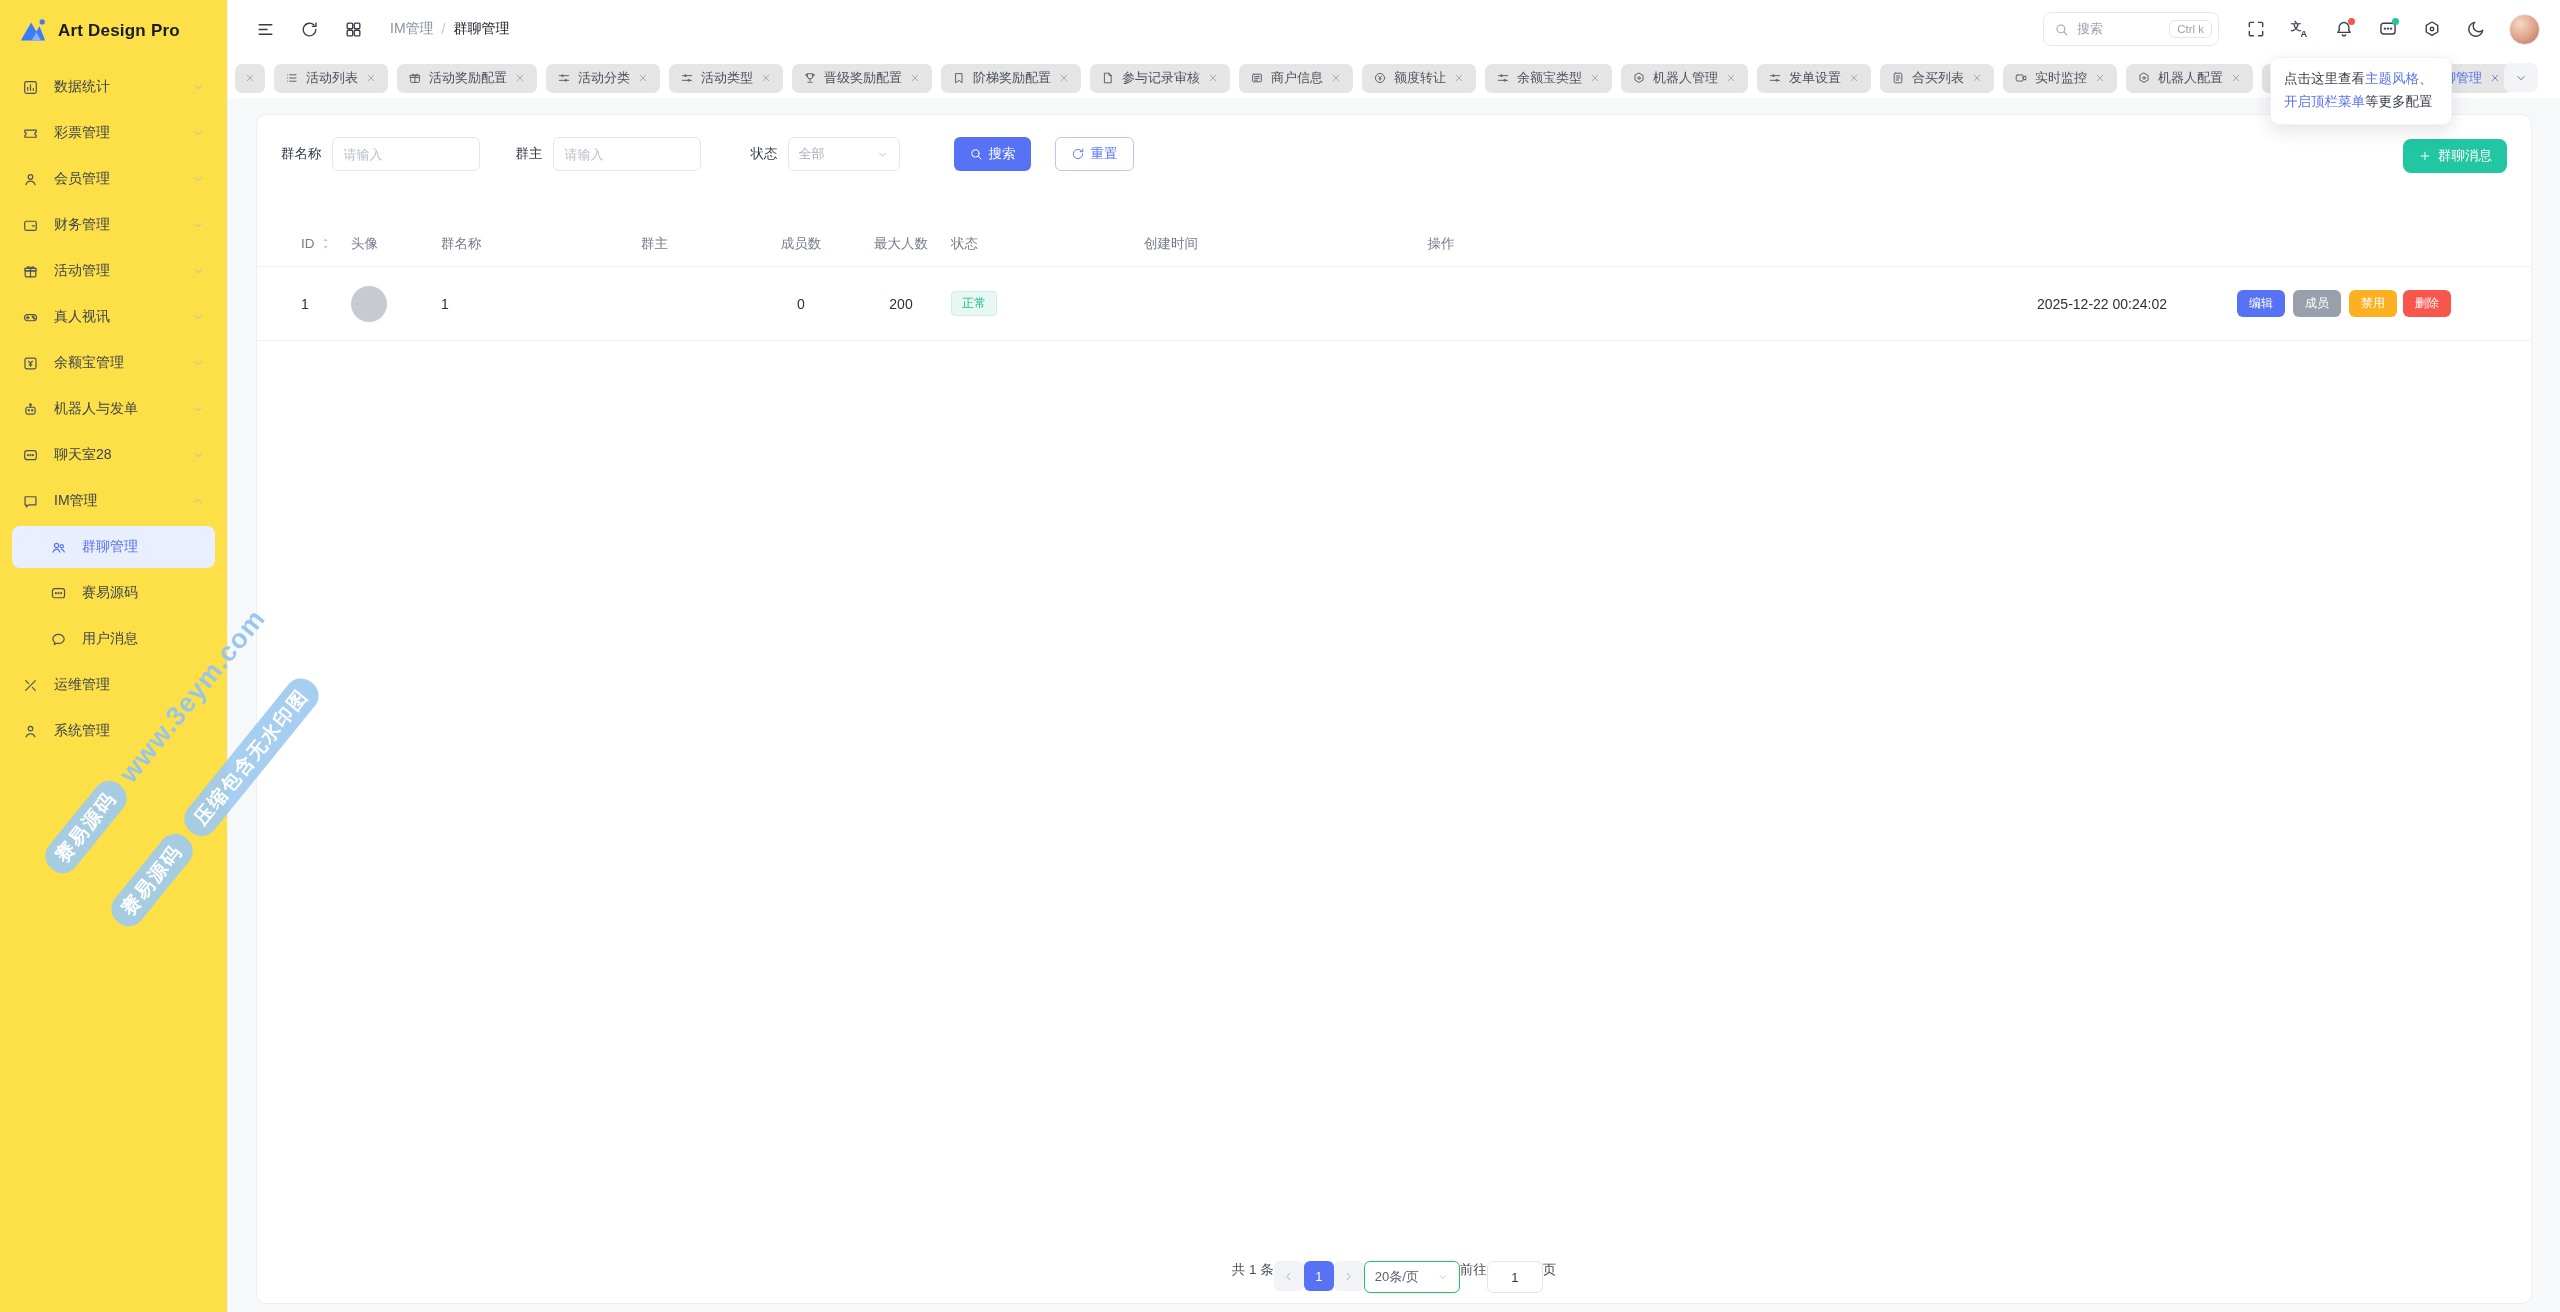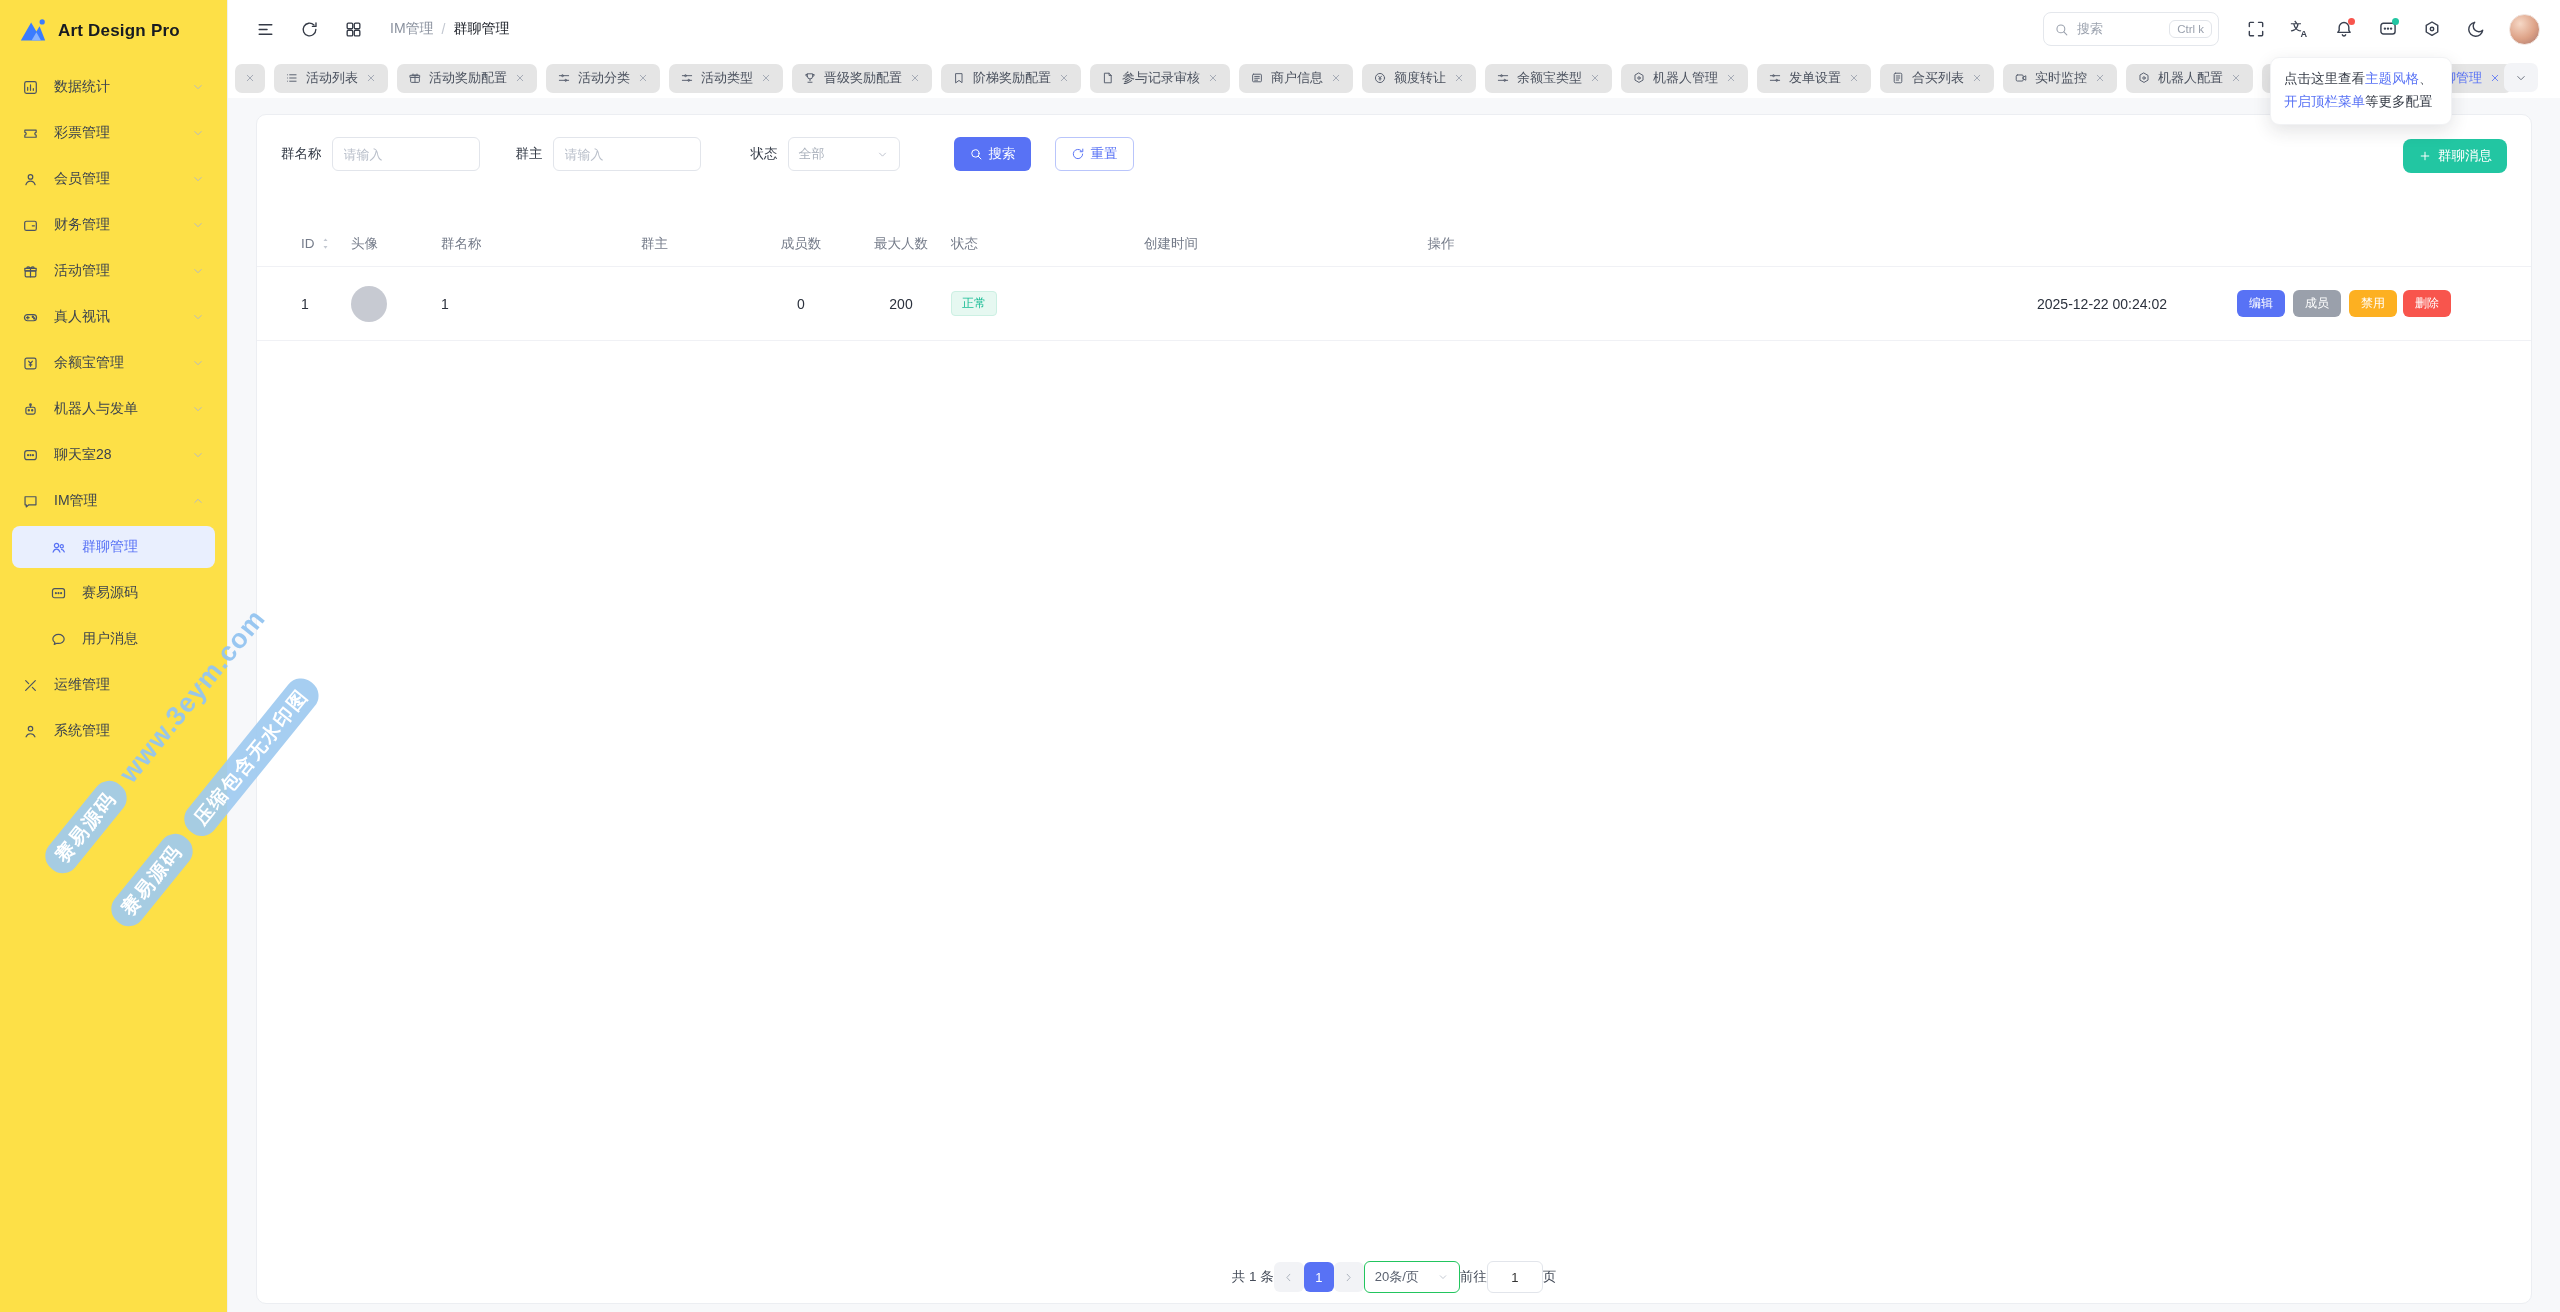--- a/index.html
+++ b/index.html
@@ -73,21 +73,21 @@
   .cell.center{justify-content:center}
   .cell.grow{flex:1}
   .thead .cell:first-child,.trow .cell:first-child{padding-left:20px}
   .sort{display:inline-flex;width:15px;height:15px;color:#c3c8d1;margin-left:3px;cursor:pointer}
   .row-avatar{width:36px;height:36px;border-radius:50%;background:#c7cad2}
   .badge{padding:3px 10px;border-radius:4px;background:#e6f8f1;color:#1cbd96;font-size:12px;border:1px solid #ccf0e3}
   .actions{display:flex;gap:6px;align-items:center;width:100%}
   .act-row{display:flex;gap:8px;justify-content:center}
   .abtn{border:none;color:#fff;font-size:12px;padding:5px 12px;border-radius:6px;cursor:pointer;font-family:inherit}
 
-  .pagination{position:absolute;left:0;right:0;bottom:10px;display:flex;align-items:center;justify-content:center;font-size:13.5px;color:#454c59}
+  .pagination{position:absolute;left:0;right:0;bottom:10px;display:flex;align-items:flex-start;justify-content:center;font-size:13.5px;color:#454c59}
   .pg-btn{width:30px;height:30px;border-radius:6px;background:#f2f3f6;display:flex;align-items:center;justify-content:center;color:#a7adb8;border:none;cursor:pointer}
   .pg-btn .icon{width:13px;height:13px}
   .pg-num{width:30px;height:30px;border-radius:6px;background:var(--primary);color:#fff;display:flex;align-items:center;justify-content:center;font-size:13px;cursor:pointer}
   .pg-size{width:96px;height:32px;border:1px solid #22c55e;border-radius:6px;display:flex;align-items:center;justify-content:space-between;padding:0 10px;color:#5b6270;font-size:13px;cursor:pointer}
   .pg-size .icon{width:12px;height:12px;color:#b9bfca}
   .pg-input{width:56px;height:32px;border:1px solid #e2e5eb;border-radius:6px;text-align:center;font-size:13px;color:#333}
 
   
   .tooltip{position:absolute;top:57px;right:108px;width:182px;background:#fff;border:1px solid #f1f2f4;border-radius:9px;box-shadow:0 6px 18px rgba(31,35,41,.12);padding:10px 13px;font-size:13.5px;line-height:1.7;color:#353b46;z-index:60}
   .tooltip .link{color:var(--primary);cursor:pointer}

